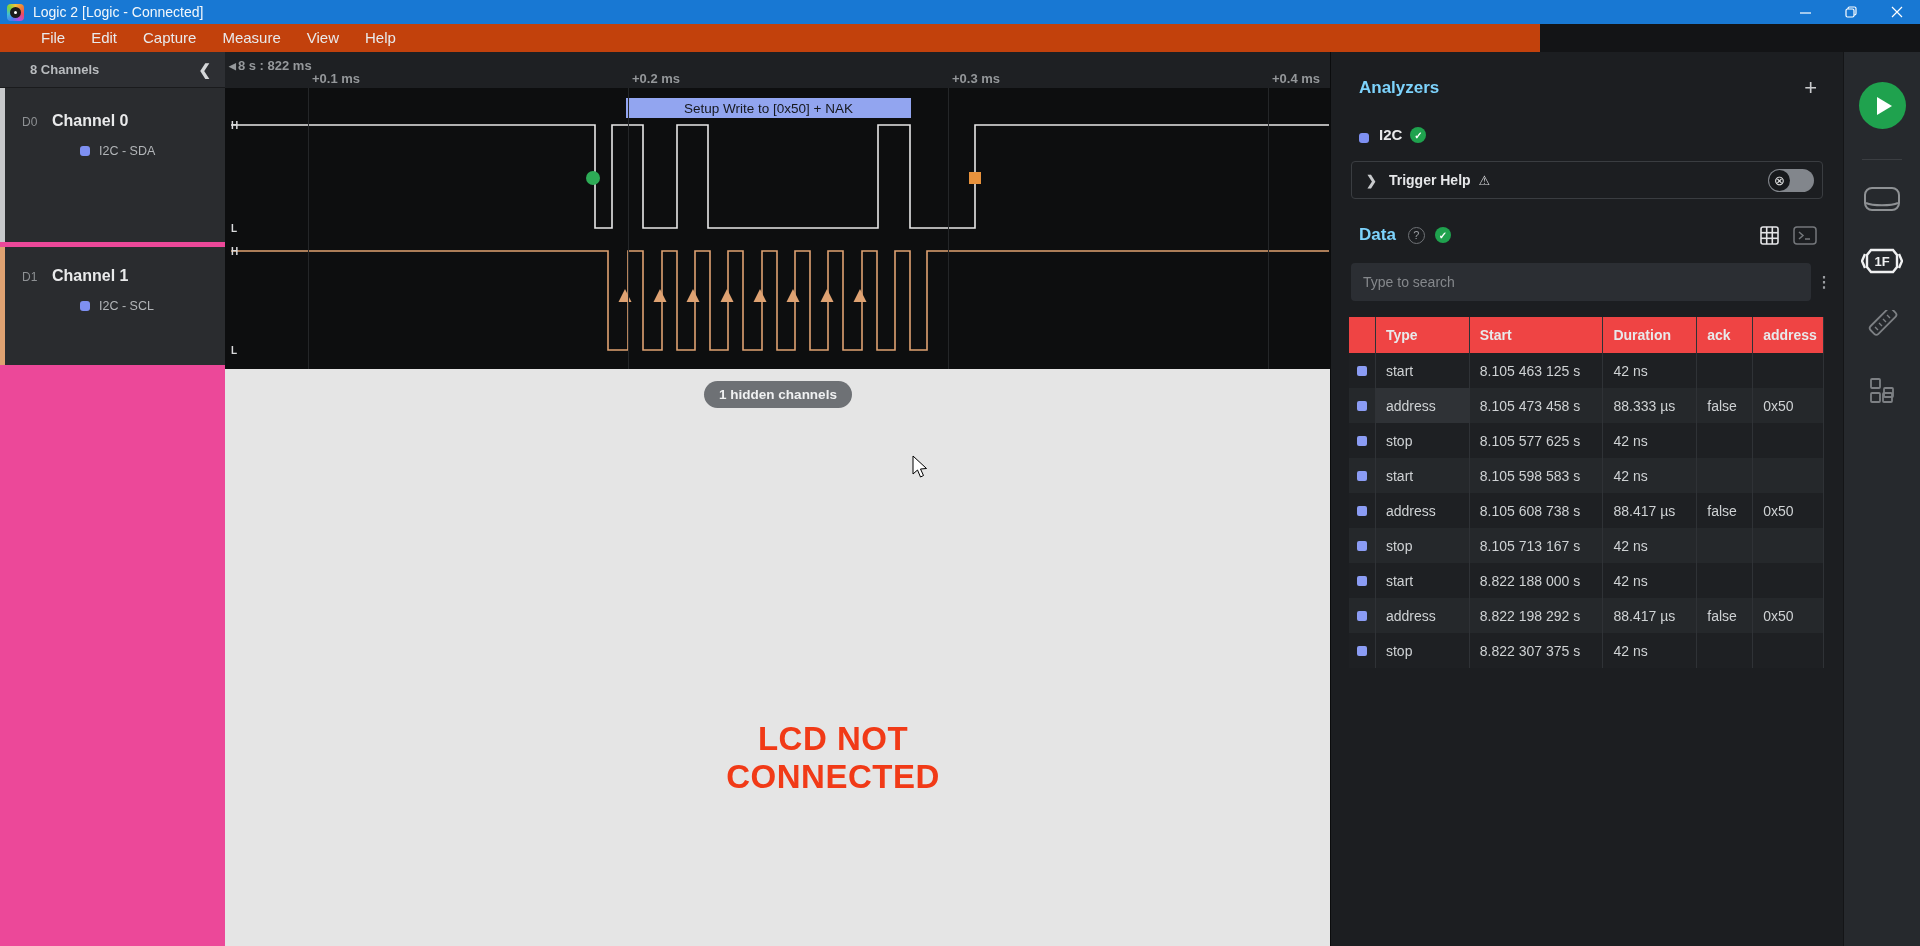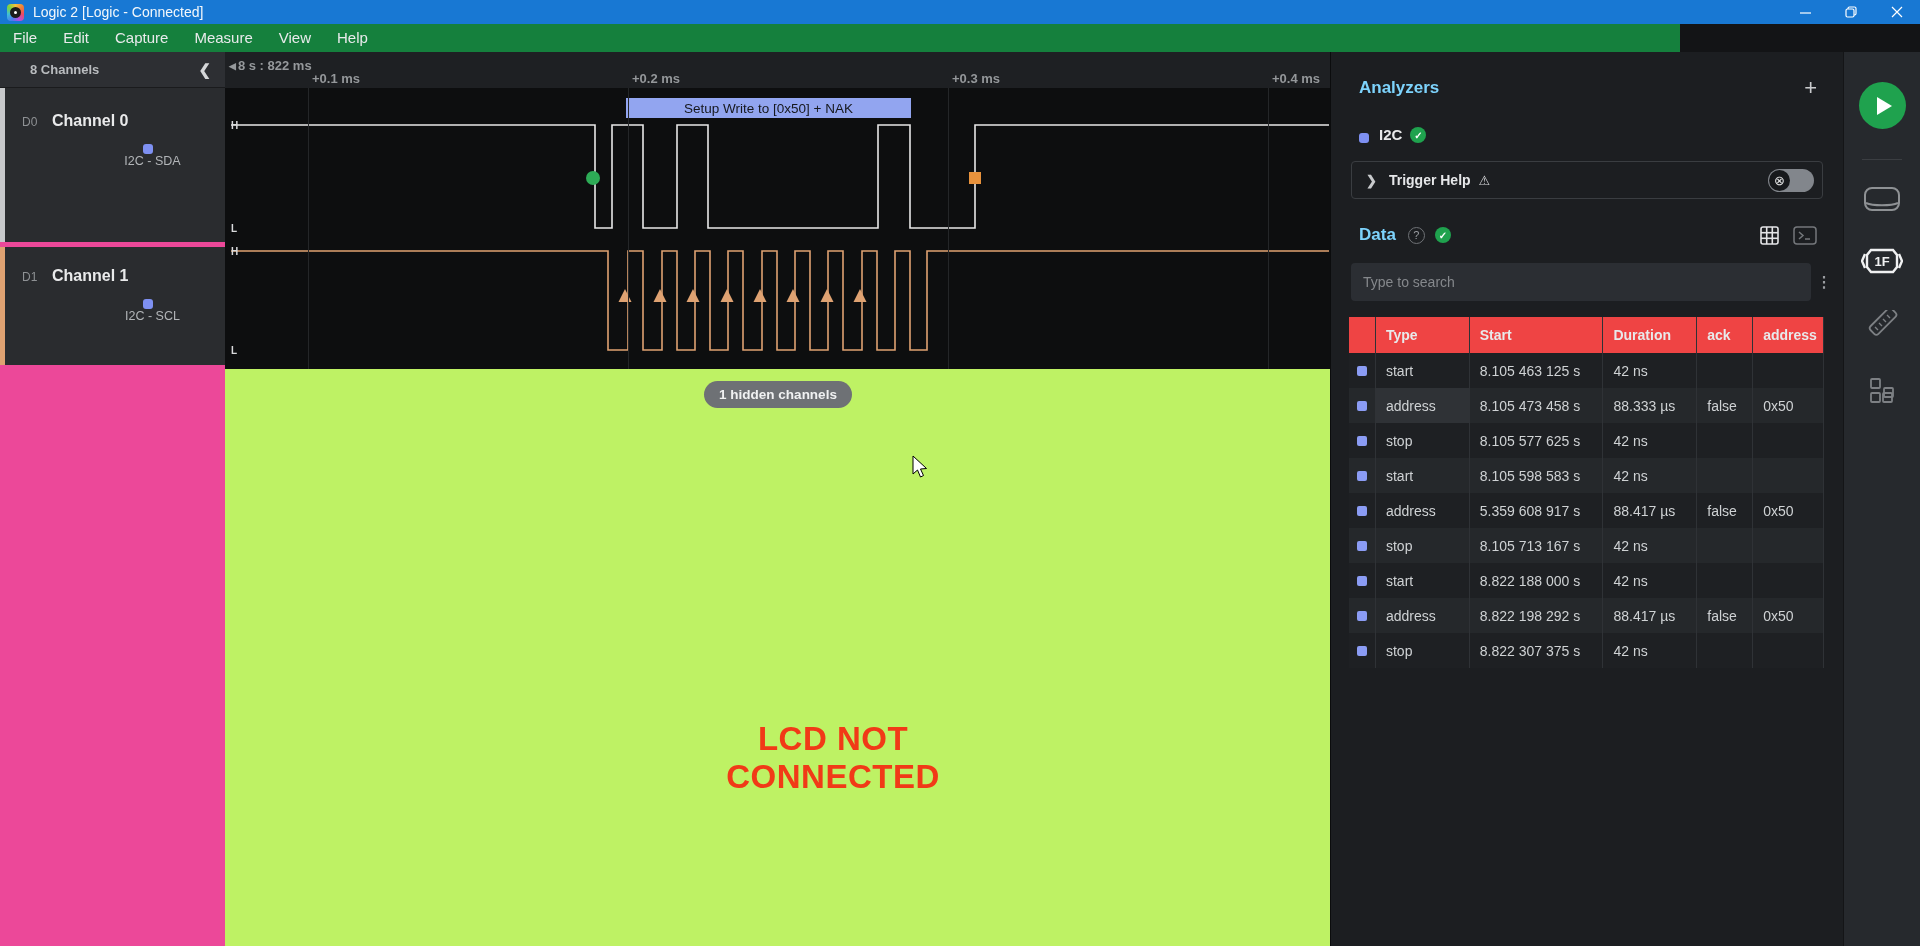--- a/index.html
+++ b/index.html
@@ -17,44 +17,44 @@
     border-radius:50%; background:#1c1c1c; }
   .app-logo::before { content:""; position:absolute; left:7px; top:7px; width:3px; height:3px;
     border-radius:50%; background:#fff; z-index:1; }
   .title-text { font-size:14px; }
   .win-controls { margin-left:auto; display:flex; height:100%; }
   .win-btn { width:46px; height:100%; display:flex; align-items:center; justify-content:center;
     color:#fff; font-size:13px; }
   .win-btn svg { display:block; }
 
   
-  .menubar { position:absolute; left:0; top:24px; width:1680px; height:28px; background:#15803d;
-    display:flex; align-items:center; padding-left:0; }
+  .menubar { position:absolute; left:0; top:24px; width:1540px; height:28px; background:#c2410c;
+    display:flex; align-items:center; padding-left:28px; }
   .menu-item { color:#e9eaec; font-size:15px; padding:0 13px; line-height:28px; }
 
   
   .main { position:absolute; left:0; top:52px; width:1920px; height:894px; display:flex; }
 
   
   .sidebar { width:225px; height:100%; background:#ec4899; position:relative; flex:none; }
   .sidebar-header { height:36px; background:#2d2f33; display:flex; align-items:center;
     padding:0 14px 0 30px; border-bottom:1px solid #1a1b1d; }
   .sidebar-header .label { color:#b9bcbf; font-size:13px; font-weight:bold; }
   .collapse { margin-left:auto; color:#d4d6d8; font-size:15px; font-weight:bold; }
   .chan-card { position:absolute; left:0; width:225px; background:#2a2c2f; }
   .chan-card .strip { position:absolute; left:0; top:0; bottom:0; width:5px; }
   .chan-head { display:flex; align-items:baseline; padding:24px 0 0 22px; }
   .chan-id { color:#8e9194; font-size:12px; width:30px; }
   .chan-name { color:#e9eaeb; font-size:16px; font-weight:bold; }
-  .chan-sub { display:flex; align-items:center; padding:14px 0 0 80px;flex-direction:column; }
+  .chan-sub { display:flex; align-items:center; padding:14px 0 0 80px; }
   .chip { width:10px; height:10px; border-radius:3px; background:#7e90f2; margin-right:9px; }
   .chan-analyzer { color:#b2b5b8; font-size:12.5px; }
 
   
-  .center { width:1105px; height:100%; position:relative; background:#bef264; flex:none; }
+  .center { width:1105px; height:100%; position:relative; background:#e5e5e5; flex:none; }
   .ruler { position:absolute; left:0; top:0; width:100%; height:36px; background:#1e2023; }
   .pos-label { position:absolute; left:4px; top:6px; color:#96999c; font-size:13px; font-weight:bold; }
   .pos-label .mark { font-size:9px; vertical-align:1px; margin-right:2px; }
   .tick-label { position:absolute; top:19px; color:#94979a; font-size:13px; font-weight:bold; }
   .wave { position:absolute; left:0; top:36px; width:1105px; height:281px; background:#0d0e0f; }
   .gridline { position:absolute; top:0; bottom:0; width:1px; background:#242628; }
   .annotation { position:absolute; top:10px; height:20px; background:#92a5f0; color:#16181d;
     font-size:13.5px; display:flex; align-items:center; justify-content:center; }
   .hidden-pill { position:absolute; top:329px; left:479px; width:148px; height:27px;
     background:#6e7175; border-radius:14px; color:#f0f1f2; font-size:13.5px; font-weight:bold;
@@ -328,21 +328,21 @@
               <div class="cell col-start">8.105 598 583 s</div>
               <div class="cell col-duration">42 ns</div>
               <div class="cell col-ack"></div>
               <div class="cell col-address"></div>
             </div>
             <div class="t-row row-odd">
               <div class="cell col-icon">
                 <span class="row-chip"></span>
               </div>
               <div class="cell col-type">address</div>
-              <div class="cell col-start">5.359 608 917 s</div>
+              <div class="cell col-start">8.105 608 738 s</div>
               <div class="cell col-duration">88.417 µs</div>
               <div class="cell col-ack">false</div>
               <div class="cell col-address">0x50</div>
             </div>
             <div class="t-row row-even">
               <div class="cell col-icon">
                 <span class="row-chip"></span>
               </div>
               <div class="cell col-type">stop</div>
               <div class="cell col-start">8.105 713 167 s</div>

